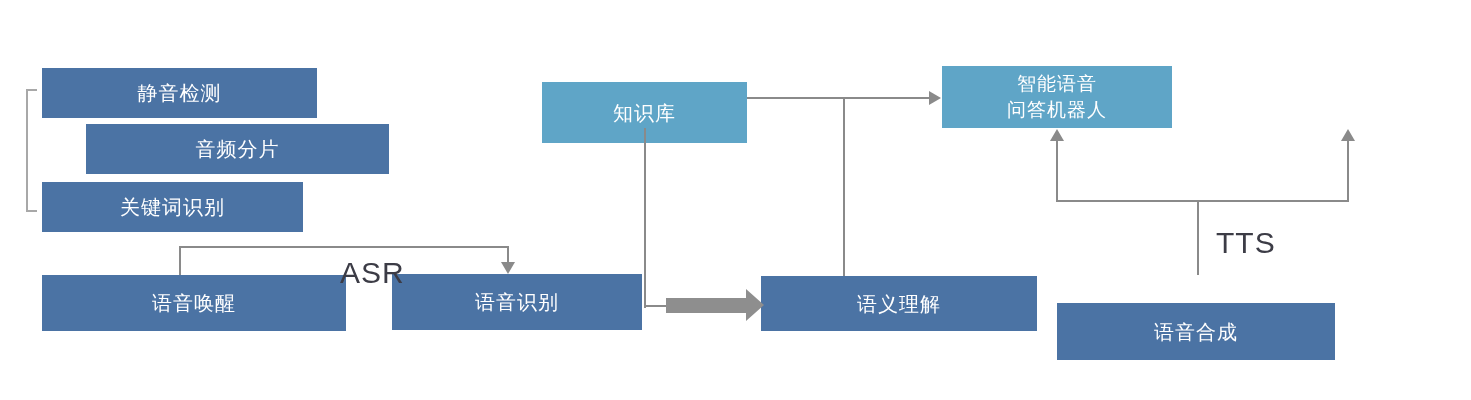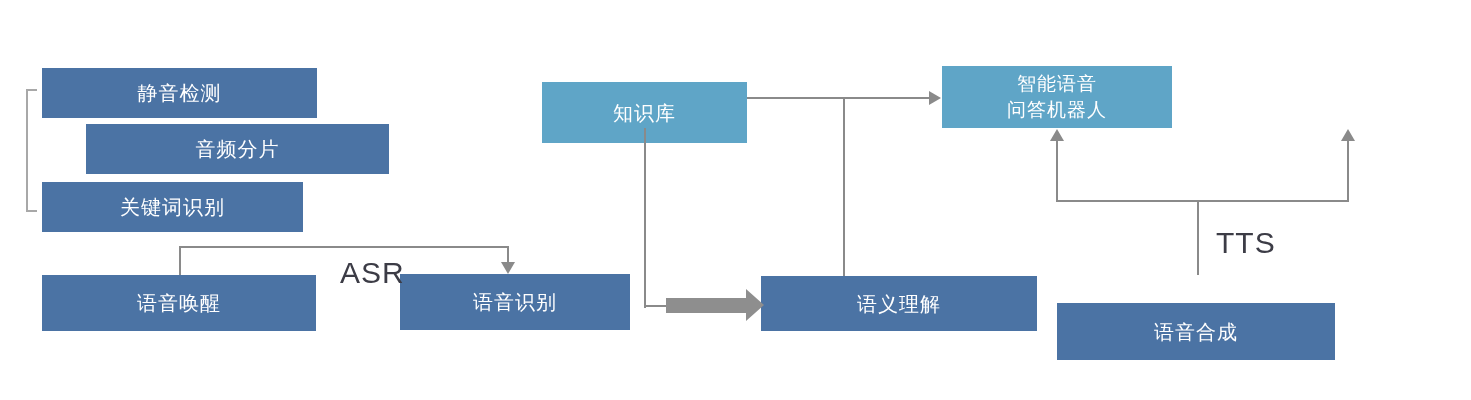--- a/index.html
+++ b/index.html
@@ -21,22 +21,22 @@
     white-space: pre-line;
     line-height: 26px;
     letter-spacing: 1px;
   }
   .dark  { background: #4b73a4; }
   .light { background: #5fa5c7; }
 
   #b-silence   { left: 42px;  top: 68px;  width: 275px; height: 50px; }
   #b-audio     { left: 42px;  top: 124px; width: 303px; height: 50px; margin-left: 44px; }
   #b-keyword   { left: 42px;  top: 182px; width: 261px; height: 50px; }
-  #b-wakeup    { left: 42px;  top: 275px; width: 274px; height: 56px; text-align: right; }
-  #b-speechrec { left: 400px; top: 274px; width: 230px; height: 56px; }
+  #b-wakeup    { left: 42px;  top: 275px; width: 304px; height: 56px; text-align: right; }
+  #b-speechrec { left: 392px; top: 274px; width: 250px; height: 56px; }
   #b-kb        { left: 542px; top: 82px;  width: 205px; height: 61px; }
   #b-semantic  { left: 761px; top: 276px; width: 276px; height: 55px; }
   #b-robot     { left: 942px; top: 66px;  width: 230px; height: 62px; font-size: 19px; }
   #b-broadcast { left: 1259px; top: 66px; width: 179px; height: 62px; }
   #b-synth     { left: 1057px; top: 275px; width: 278px; height: 57px; margin-top: 28px; }
 
   
   .bracket { position: absolute; background: #a8a8a8; }
   #bracket-v   { left: 26px; top: 89px;  width: 2px;  height: 123px; }
   #bracket-t1  { left: 26px; top: 89px;  width: 11px; height: 2px; }

